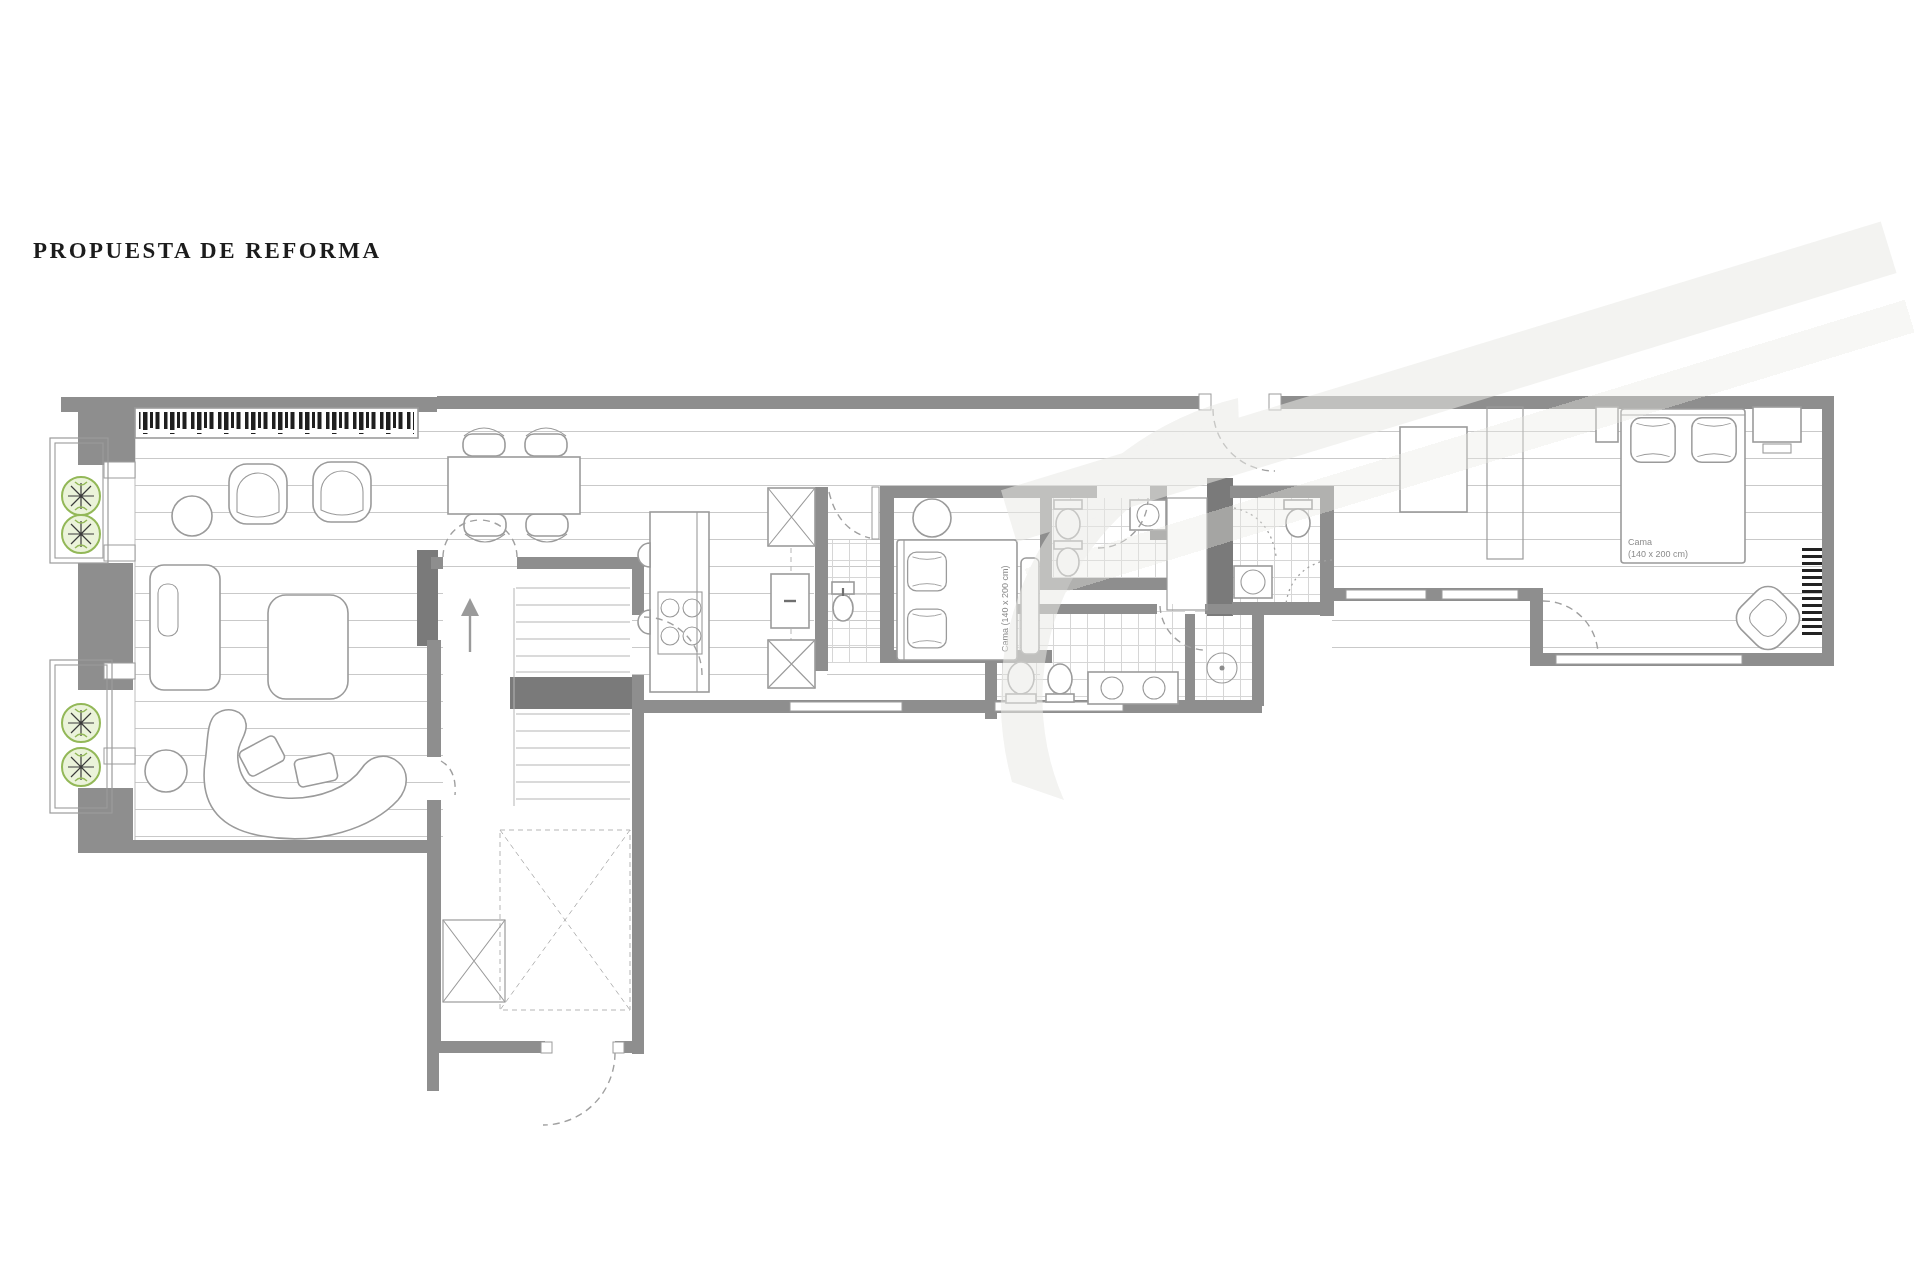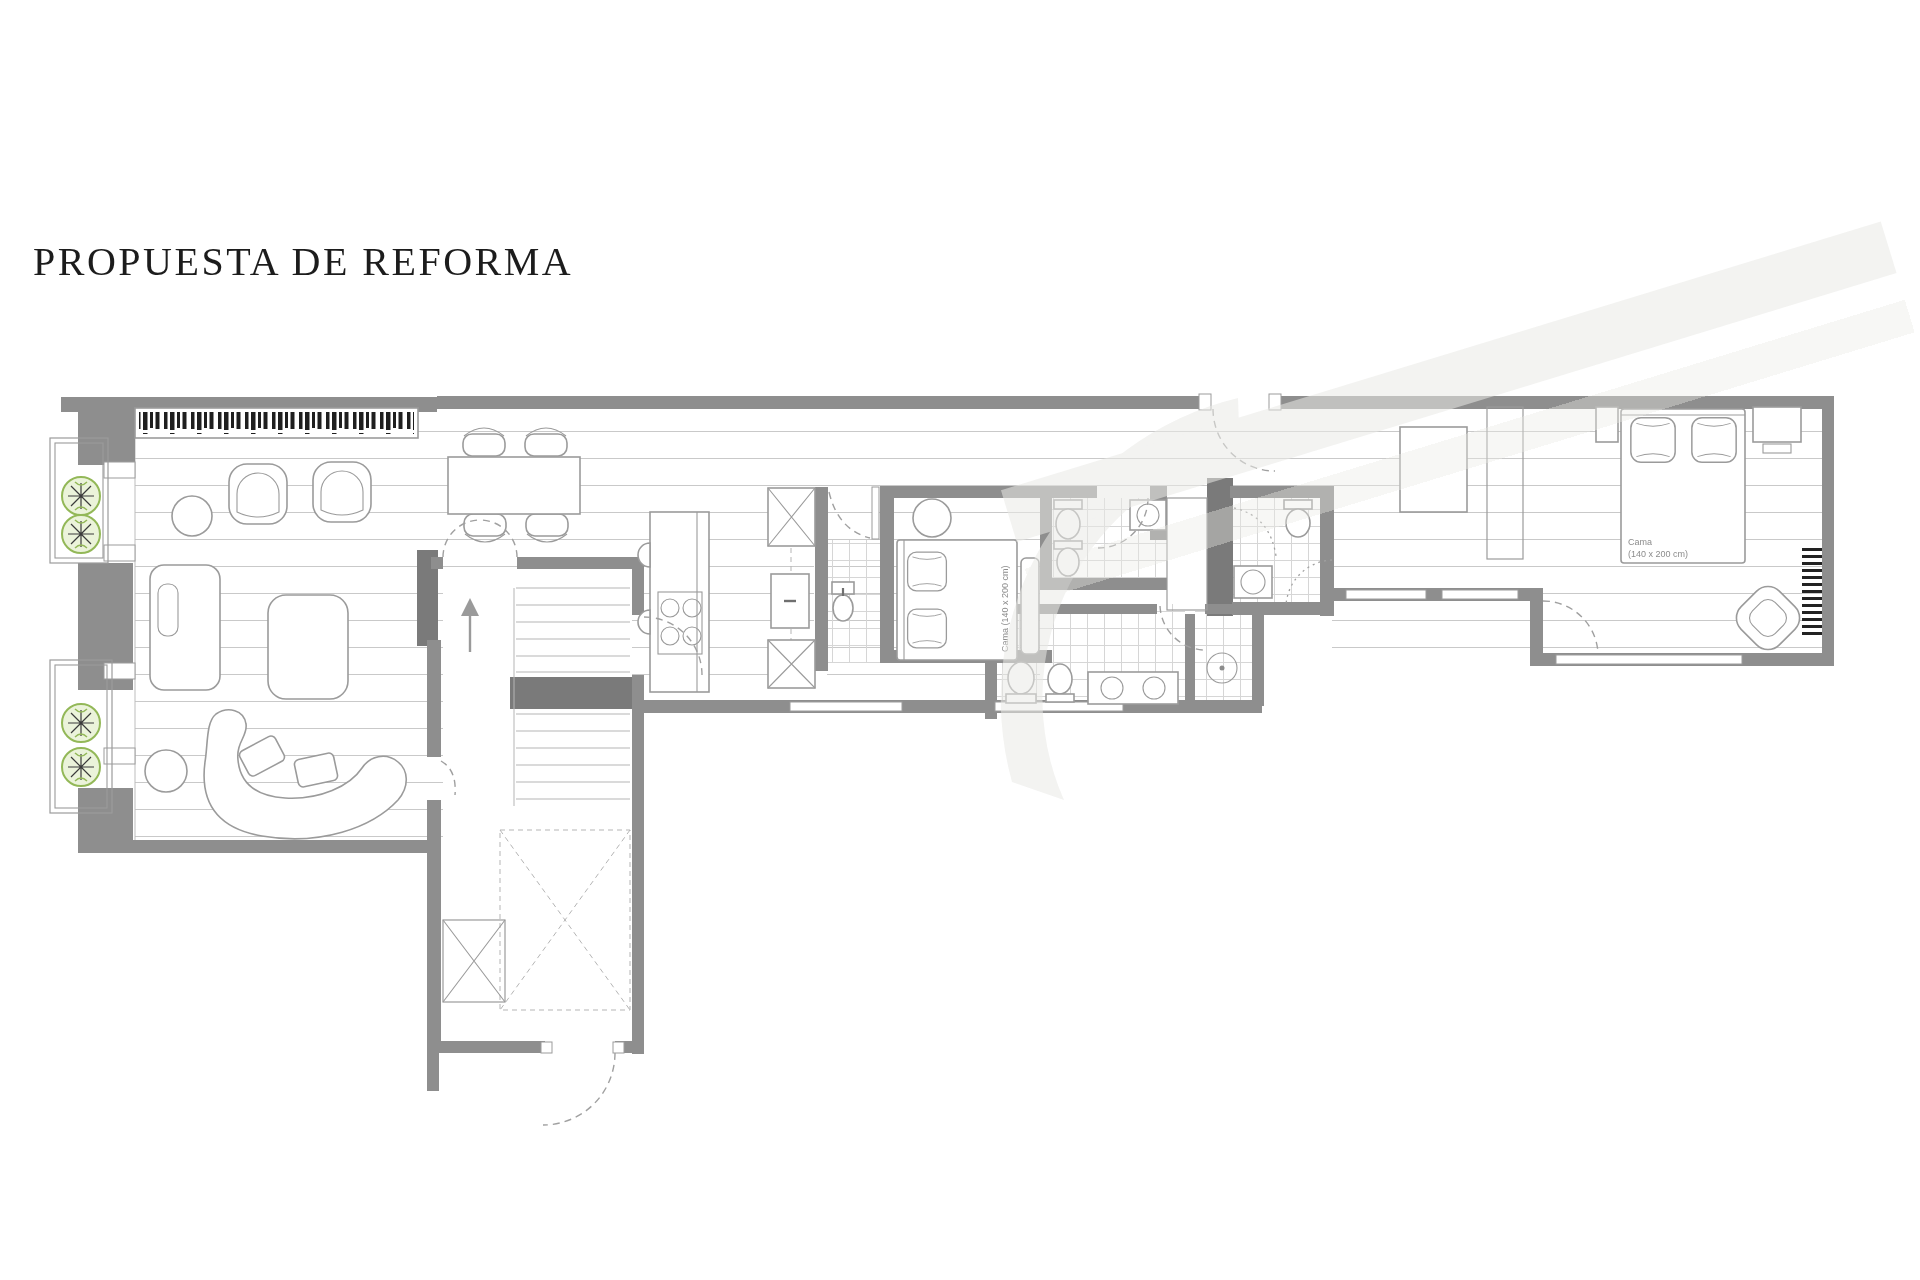--- a/index.html
+++ b/index.html
@@ -1,19 +1,19 @@
 <!DOCTYPE html>
 <html style="--paper: #ffffff; --wall: #8e8e8e; --wall-dark: #7a7a7a; --line: #9b9b9b; --floor-line: #c9c9c9; --tile-line: #d6d6d6; --door-arc: #a0a0a0; --books: #1f1f1f; --plant-stroke: #93b858; --plant-fill: #ebf3da; --radiator: #222222; --watermark: #e9e9e6; --title-text: #1c1c1c; --label-text: #8c8c8c;"><head>
 <meta charset="utf-8">
 <style>
   html,body{margin:0;padding:0;background:#fff;}
   .canvas{position:relative;width:1920px;height:1280px;background:var(--paper,#fff);overflow:hidden;
           font-family:"Liberation Sans","DejaVu Sans",sans-serif;}
   .title{position:absolute;left:33px;top:238px;font-family:"Liberation Serif","DejaVu Serif",serif;
-         font-weight:normal;font-size:40px;letter-spacing:2.5px;color:var(--title-text,#1c1c1c);}
+         font-weight:bold;font-size:23px;letter-spacing:2.5px;color:var(--title-text,#1c1c1c);}
   svg{position:absolute;left:0;top:0;}
   .wall{fill:var(--wall,#8e8e8e);}
   .wall-dark{fill:var(--wall-dark,#7a7a7a);}
   .furn{fill:#fff;stroke:var(--line,#9b9b9b);stroke-width:1.6;}
   .furn-thin{fill:none;stroke:var(--line,#9b9b9b);stroke-width:1.1;}
   .outline{fill:none;stroke:var(--line,#9b9b9b);stroke-width:1.2;}
   .jamb{fill:#fff;stroke:var(--line,#9b9b9b);stroke-width:1;}
   .arc{fill:none;stroke:var(--door-arc,#a0a0a0);stroke-width:1.4;stroke-dasharray:7 5;}
   .arc-dot{fill:none;stroke:var(--door-arc,#a0a0a0);stroke-width:1.3;stroke-dasharray:2 4;}
   .tread{stroke:#b5b5b5;stroke-width:1;}

